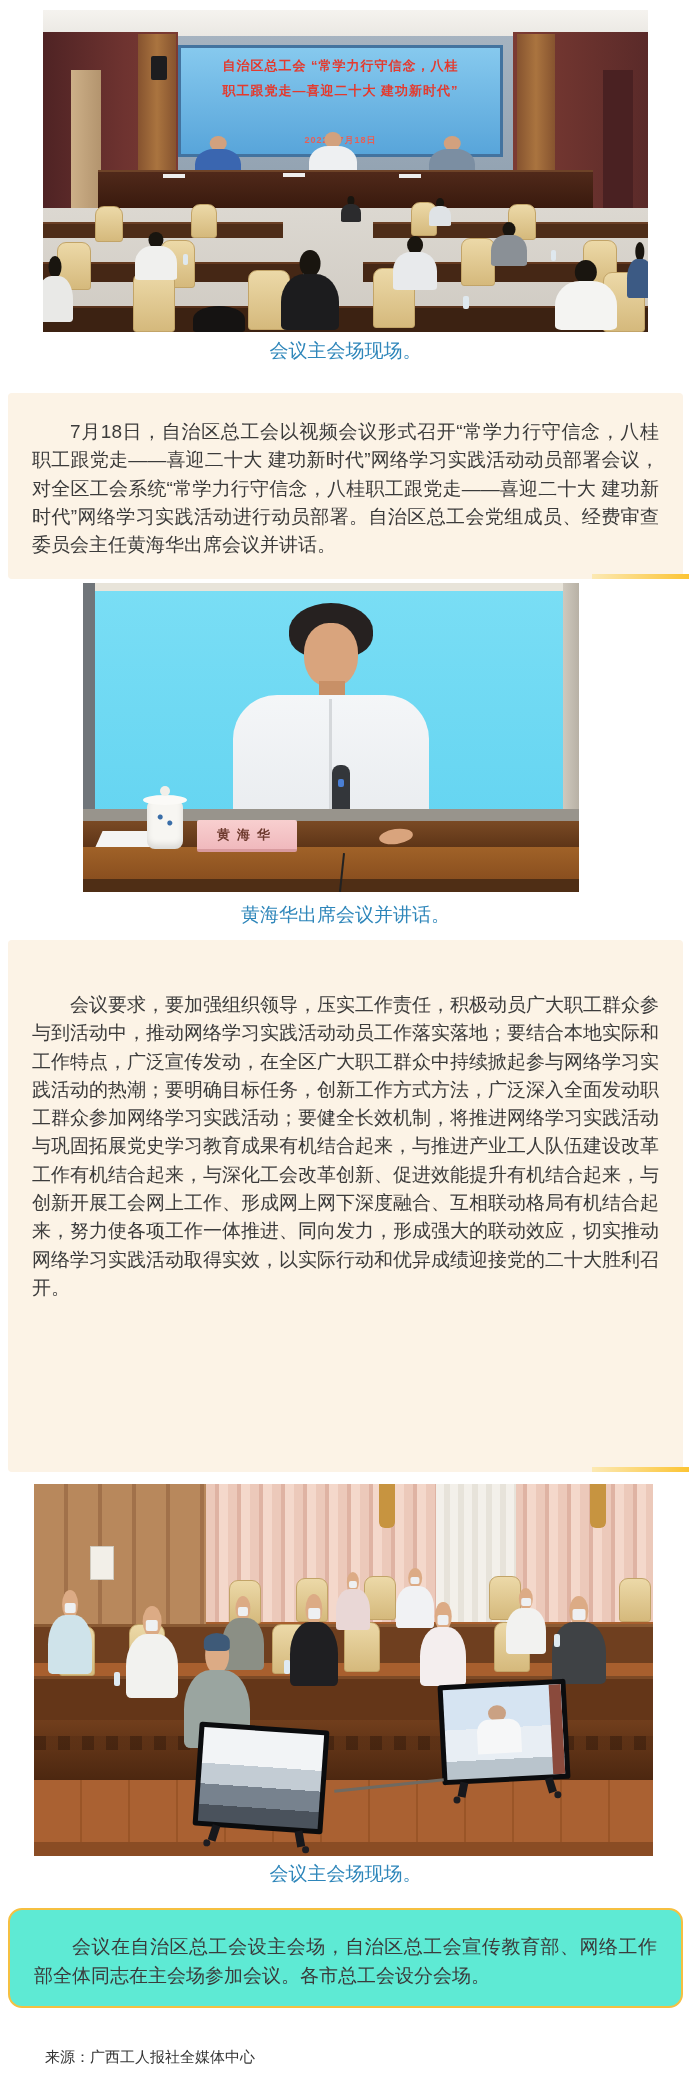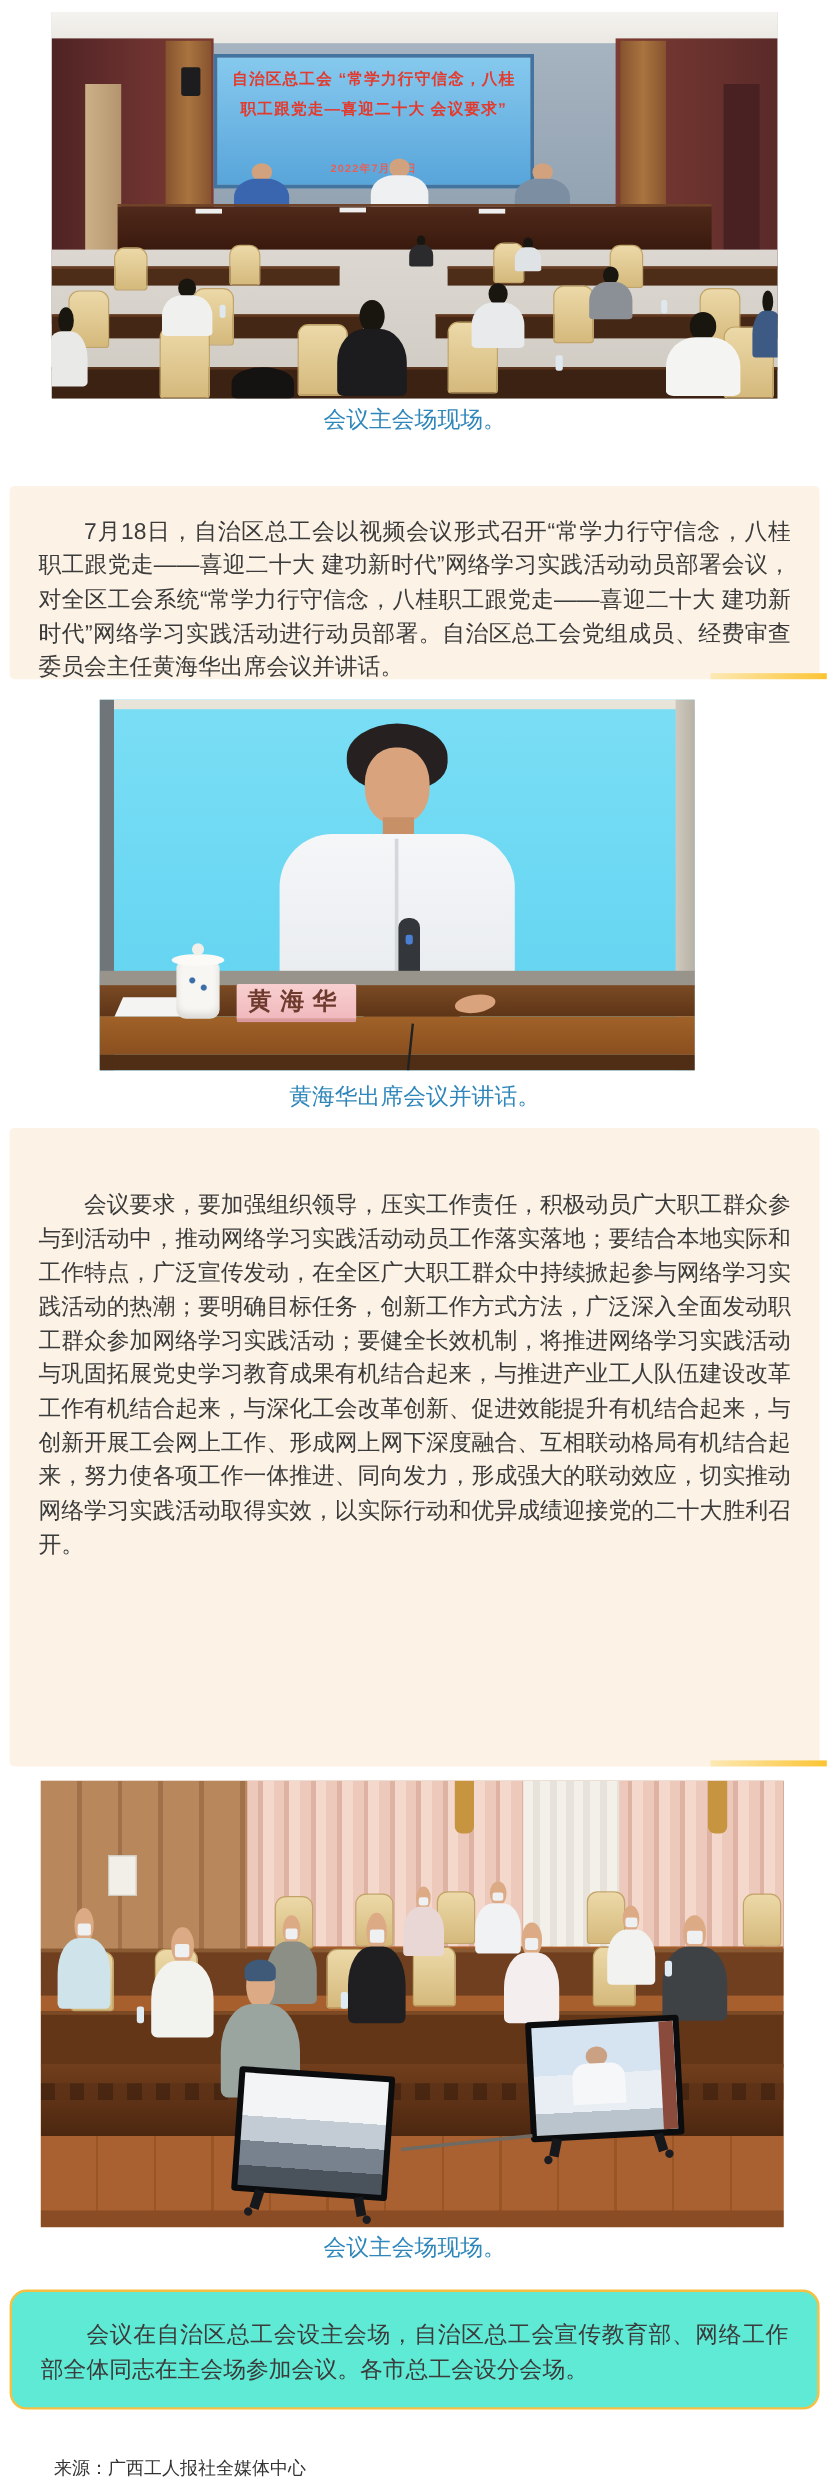--- a/index.html
+++ b/index.html
@@ -64,23 +64,23 @@
     <div style="left:115px;top:26px;width:378px;height:182px;background:linear-gradient(#a6b3c0,#8d9eae);"></div>
 
     <div style="left:0;top:22px;width:135px;height:238px;background:linear-gradient(90deg,#4f2324,#6e3330 60%,#7c3b33);"></div>
     <div style="left:28px;top:60px;width:30px;height:146px;background:linear-gradient(90deg,#cdb088,#b3946e);border-radius:0 0 6px 6px;"></div>
     <div style="left:95px;top:24px;width:38px;height:236px;background:linear-gradient(90deg,#86532f,#aa743f 50%,#86532f);"></div>
     <div style="left:108px;top:46px;width:16px;height:24px;background:#1d1d1f;border-radius:2px;"></div>
     <div style="left:470px;top:22px;width:135px;height:238px;background:linear-gradient(90deg,#7c3b33,#5a2a29);"></div>
     <div style="left:474px;top:24px;width:38px;height:236px;background:linear-gradient(90deg,#86532f,#aa743f 50%,#86532f);"></div>
     <div style="left:560px;top:60px;width:30px;height:150px;background:#4a2122;"></div>
 
-    <div style="left:135px;top:35px;width:267px;height:112px;border:3px solid #43739f;box-sizing:border-box;background:linear-gradient(180deg,#86c9ee,#58a5da);">
+    <div style="left:135px;top:35px;width:325px;height:112px;border:3px solid #43739f;box-sizing:border-box;background:linear-gradient(180deg,#86c9ee,#58a5da);">
       <div class="scrtext" style="top:9px;">自治区总工会 “常学力行守信念，八桂</div>
-      <div class="scrtext" style="top:34px;">职工跟党走—喜迎二十大 会议要求”</div>
+      <div class="scrtext" style="top:34px;">职工跟党走—喜迎二十大 建功新时代”</div>
       <div class="scrdate" style="top:86px;">2022年7月18日</div>
     </div>
 
     <div class="fig" style="left:152px;top:126px;width:46px;height:44px;--skin:#d2a17e;--shirt:#3a66b0;"></div>
     <div class="fig" style="left:266px;top:122px;width:48px;height:46px;--skin:#d2a17e;--shirt:#eef0f2;"></div>
     <div class="fig" style="left:386px;top:126px;width:46px;height:44px;--skin:#d2a17e;--shirt:#7b8ea2;"></div>
 
     <div style="left:55px;top:160px;width:495px;height:38px;background:linear-gradient(#50291a,#38190d);border-top:2px solid #6e4328;"></div>
     <div style="left:120px;top:164px;width:22px;height:4px;background:#eeeeee;"></div>
     <div style="left:240px;top:163px;width:22px;height:4px;background:#eeeeee;"></div>
@@ -115,21 +115,21 @@
     <div class="fig" style="left:298px;top:186px;width:20px;height:26px;--skin:#19150f;--shirt:#2b2b2d;"></div>
     <div class="fig" style="left:-6px;top:246px;width:36px;height:66px;--skin:#19150f;--shirt:#e9e9e7;"></div>
     <div style="left:150px;top:296px;width:52px;height:26px;background:#151312;border-radius:50% 50% 10% 10%;"></div>
     <div style="left:140px;top:244px;width:5px;height:11px;background:#dfe8ee;border-radius:2px;"></div>
     <div style="left:508px;top:240px;width:5px;height:11px;background:#dfe8ee;border-radius:2px;"></div>
     <div style="left:420px;top:286px;width:6px;height:13px;background:#dfe8ee;border-radius:2px;"></div>
   </div>
 
   <div class="caption" style="top:337px;">会议主会场现场。</div>
 
-  <div class="cbox" style="top:405px;height:161px;padding:25px 24px 0 24px;">
+  <div class="cbox" style="top:393px;height:186px;padding:25px 24px 0 24px;">
     <p>7月18日，自治区总工会以视频会议形式召开“常学力行守信念，八桂职工跟党走——喜迎二十大 建功新时代”网络学习实践活动动员部署会议，对全区工会系统“常学力行守信念，八桂职工跟党走——喜迎二十大 建功新时代”网络学习实践活动进行动员部署。自治区总工会党组成员、经费审查委员会主任黄海华出席会议并讲话。</p>
     <i class="goldbar"></i>
   </div>
 
   <div class="photo" style="left:83px;top:583px;width:496px;height:309px;background:linear-gradient(180deg,#7adef5,#5fd2f0);">
     <div style="left:0;top:0;width:496px;height:8px;background:#e8e4da;"></div>
     <div style="left:0;top:0;width:12px;height:309px;background:#70757a;"></div>
     <div style="left:480px;top:0;width:16px;height:309px;background:linear-gradient(90deg,#cfc9be,#b8b1a5);"></div>
 
     <div style="left:206px;top:20px;width:84px;height:56px;background:#262120;border-radius:50% 50% 42% 42%;"></div>
@@ -145,21 +145,21 @@
     <div style="left:0;top:226px;width:496px;height:14px;background:#98948c;"></div>
     <div style="left:0;top:238px;width:496px;height:26px;background:linear-gradient(#7a4a24,#5e3517);"></div>
     <div style="left:0;top:264px;width:496px;height:32px;background:linear-gradient(#a06228,#8a4f1f),repeating-linear-gradient(90deg,rgba(0,0,0,.05) 0 2px,transparent 2px 20px);"></div>
     <div style="left:0;top:296px;width:496px;height:13px;background:#4f2e15;"></div>
 
     <div style="left:16px;top:248px;width:62px;height:16px;background:#f4f4f2;transform:skewX(-24deg);"></div>
     <div style="left:64px;top:218px;width:36px;height:48px;background:#f7f6f2;border-radius:6px 6px 8px 8px;box-shadow:inset 0 -4px 6px rgba(0,0,0,.12);"></div>
     <div style="left:60px;top:212px;width:44px;height:10px;background:#fbfaf7;border-radius:50%;"></div>
     <div style="left:77px;top:203px;width:10px;height:10px;background:#f1efe9;border-radius:50%;"></div>
     <div style="left:70px;top:228px;width:24px;height:20px;background:radial-gradient(circle at 30% 30%,#3a6ea8 2px,transparent 3px),radial-gradient(circle at 70% 60%,#3a6ea8 2px,transparent 3px);"></div>
-    <div style="left:114px;top:237px;width:100px;height:32px;background:linear-gradient(#f8cfcf,#f0b9bd);border-radius:2px;border-bottom:3px solid #d89a9e;box-sizing:border-box;text-align:center;font-size:20px;font-weight:bold;color:#6e3a2e;letter-spacing:7px;line-height:30px;">黄海华</div>
+    <div style="left:114px;top:237px;width:100px;height:32px;background:linear-gradient(#f8cfcf,#f0b9bd);border-radius:2px;border-bottom:3px solid #d89a9e;box-sizing:border-box;text-align:center;font-size:13px;font-weight:bold;color:#6e3a2e;letter-spacing:7px;line-height:30px;">黄海华</div>
     <div style="left:296px;top:246px;width:34px;height:15px;background:#d9a47d;border-radius:50%;transform:rotate(-8deg);"></div>
     <div style="left:258px;top:270px;width:2px;height:39px;background:#222;transform:rotate(6deg);"></div>
   </div>
 
   <div class="caption" style="top:901px;">黄海华出席会议并讲话。</div>
 
   <div class="cbox" style="top:940px;height:532px;padding:23px 24px 0 24px;">
     <p style="margin-top:28px;">会议要求，要加强组织领导，压实工作责任，积极动员广大职工群众参与到活动中，推动网络学习实践活动动员工作落实落地；要结合本地实际和工作特点，广泛宣传发动，在全区广大职工群众中持续掀起参与网络学习实践活动的热潮；要明确目标任务，创新工作方式方法，广泛深入全面发动职工群众参加网络学习实践活动；要健全长效机制，将推进网络学习实践活动与巩固拓展党史学习教育成果有机结合起来，与推进产业工人队伍建设改革工作有机结合起来，与深化工会改革创新、促进效能提升有机结合起来，与创新开展工会网上工作、形成网上网下深度融合、互相联动格局有机结合起来，努力使各项工作一体推进、同向发力，形成强大的联动效应，切实推动网络学习实践活动取得实效，以实际行动和优异成绩迎接党的二十大胜利召开。</p>
     <i class="goldbar"></i>
   </div>

